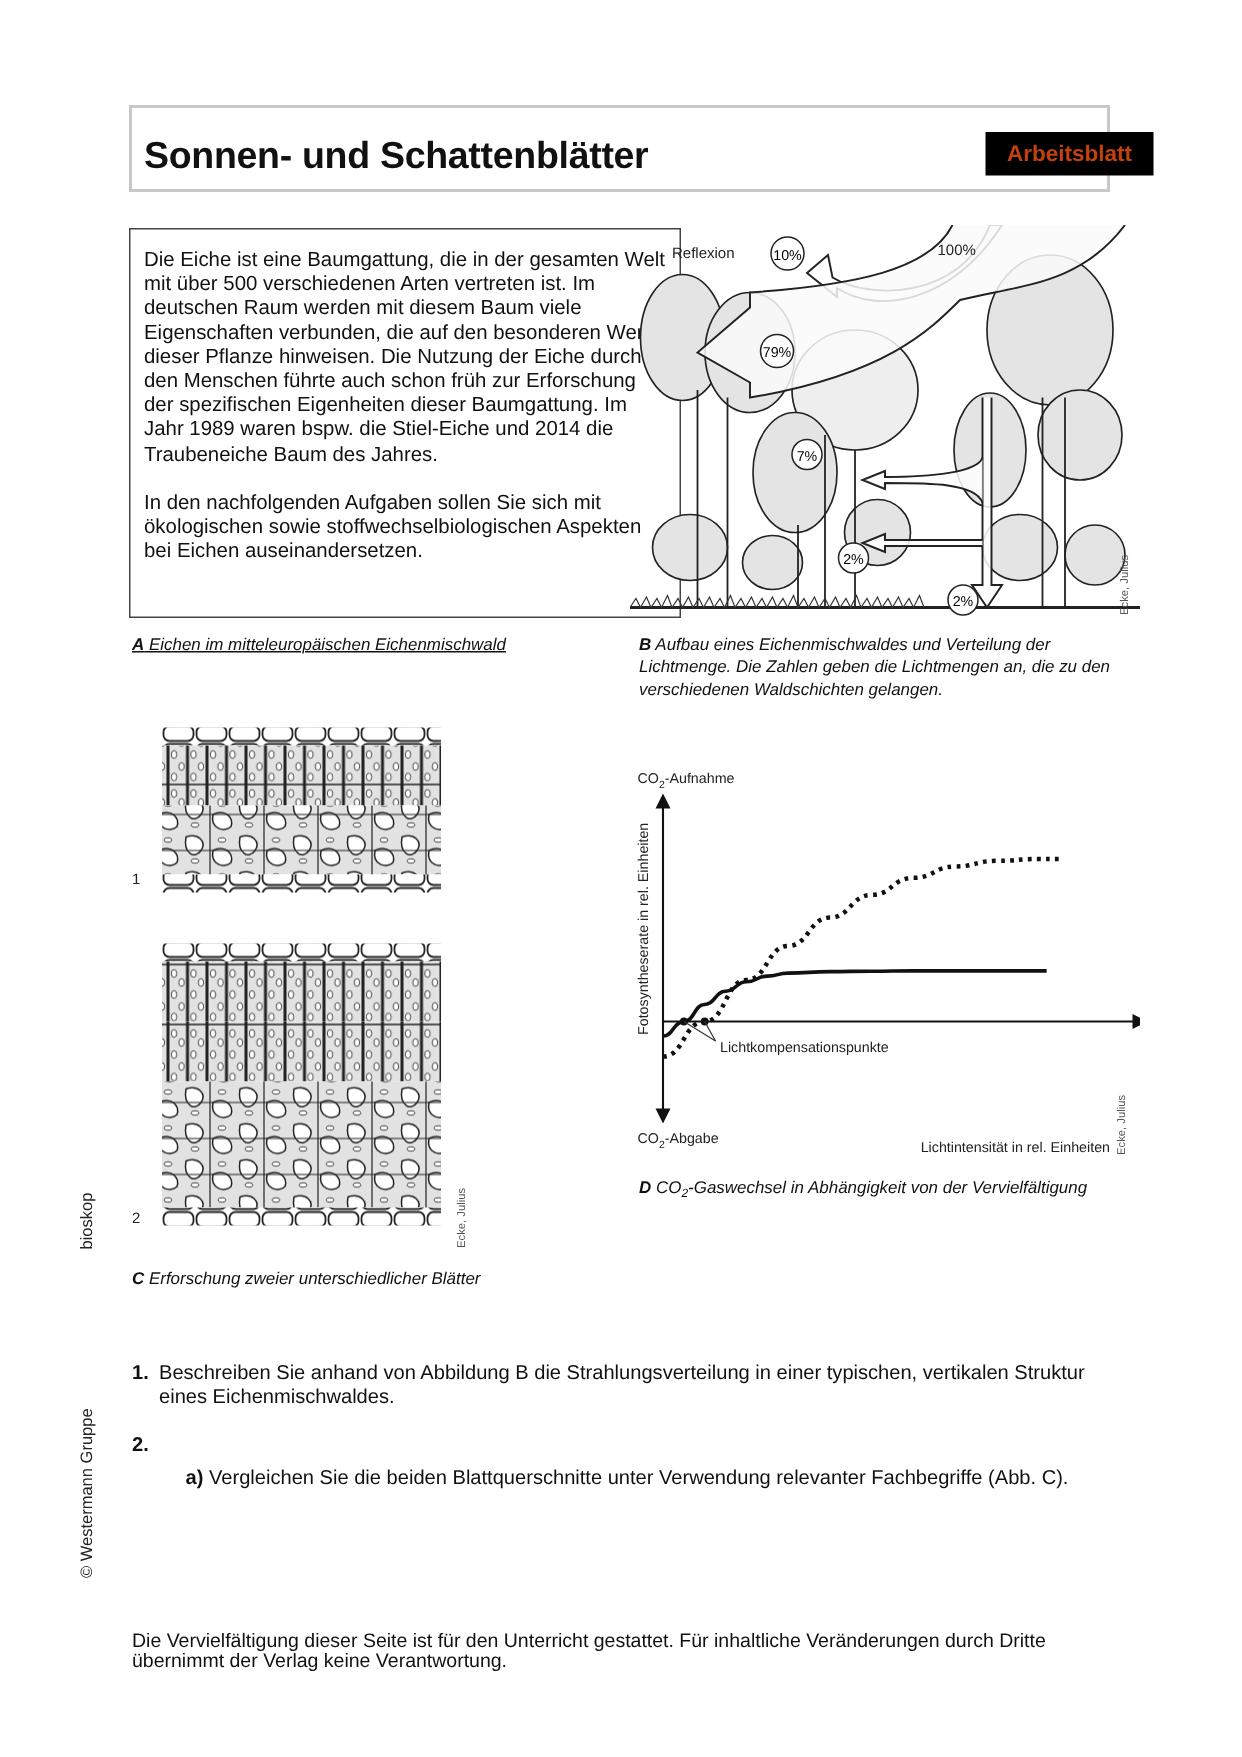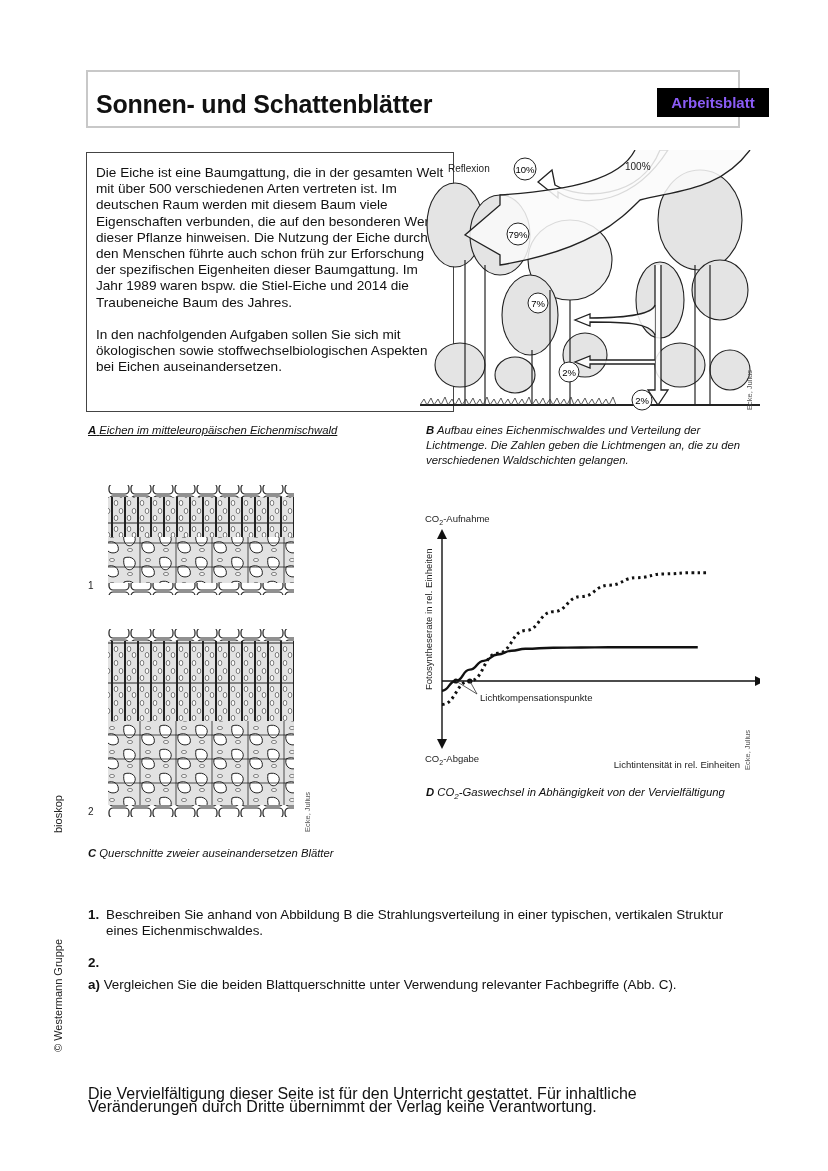--- a/index.html
+++ b/index.html
@@ -2,38 +2,38 @@
 <html><head>
 <meta charset="utf-8">
 <style>
   html, body { margin: 0; padding: 0; background: #ffffff; }
   body { width: 828px; height: 1171px; position: relative; overflow: hidden;
          font-family: "Liberation Sans", sans-serif; color: #111; }
   .abs { position: absolute; }
   #header-box { left: 86px; top: 70px; width: 654px; height: 58px;
                 border: 2px solid #c8c8c8; box-sizing: border-box; }
   #page-title { left: 96px; top: 90px; font-size: 25px; font-weight: bold; letter-spacing: -0.2px; }
-  #badge { left: 657px; top: 88px; width: 112px; height: 29px; background: #000; color: #8b5cf6;
+  #badge { left: 657px; top: 88px; width: 112px; height: 29px; background: #000; color: #c2410c;
            font-weight: bold; font-size: 15px; display: flex; align-items: center; justify-content: center; }
   #intro-box { left: 86px; top: 152px; width: 368px; height: 260px; border: 1.5px solid #444;
                box-sizing: border-box; padding: 12px 9px 0 9px; font-size: 13.6px; line-height: 16.2px; }
   #intro-box p { margin: 0 0 16px 0; }
   .caption { font-style: italic; font-size: 11.3px; line-height: 15px; color: #111; }
   .caption b { font-style: italic; }
   #cap-a { left: 88px; top: 423px; text-decoration: underline; }
   #cap-b { left: 426px; top: 423px; width: 320px; }
   #cap-c { left: 88px; top: 846px; }
   #cap-d { left: 426px; top: 785px; width: 320px; }
   .credit { font-size: 7.5px; color: #555; transform: rotate(-90deg); transform-origin: left top; white-space: nowrap; }
   .side { font-size: 11px; transform: rotate(-90deg); transform-origin: left top; white-space: nowrap; color: #222; }
   #tasks { left: 88px; top: 907px; width: 660px; font-size: 13.4px; line-height: 16px; }
   .task { display: flex; }
   .task .num { width: 18px; font-weight: bold; flex-shrink: 0; }
-  .sub { margin-left: 0; }
-  #footer { left: 88px; top: 1087px; width: 660px; font-size: 16px; line-height: 13px; }
+  .sub { margin-left: 0; text-align: center; }
+  #footer { left: 88px; top: 1087px; width: 660px; font-size: 13px; line-height: 13px; }
   svg text { font-family: "Liberation Sans", sans-serif; }
 </style>
 </head>
 <body>
 
 <div id="header-box" class="abs"></div>
 <div id="page-title" class="abs">Sonnen- und Schattenblätter</div>
 <div id="badge" class="abs">Arbeitsblatt</div>
 
 <div id="intro-box" class="abs">
@@ -139,21 +139,21 @@
     <rect x="22" y="158" width="186" height="40" fill="url(#palisade)"></rect>
     <rect x="22" y="198" width="186" height="40" fill="url(#palisade)"></rect>
     <rect x="22" y="238" width="186" height="84" fill="url(#spongy)"></rect>
     <rect x="22" y="322" width="186" height="12" fill="url(#epi)"></rect>
   </g>
   <text x="2" y="332" font-size="10" fill="#222">2</text>
 </svg>
 <div class="abs credit" style="left:303px; top:832px;">Ecke, Julius</div>
 <div id="cap-c" class="abs caption">
   <b>C</b>
-  <span>Querschnitte zweier auseinandersetzen Blätter</span>
+  <span>Erforschung zweier unterschiedlicher Blätter</span>
 </div>
 
 <svg id="chart" class="abs" style="left:420px; top:505px;" width="340" height="270" viewBox="0 0 340 270">
   <text x="5" y="17" font-size="9.5" fill="#222">
     <tspan>CO</tspan><tspan font-size="7" dy="3">2</tspan><tspan dy="-3">-Aufnahme</tspan>
   </text>
   <line x1="22" y1="32" x2="22" y2="236" stroke="#111" stroke-width="1.4"></line>
   <path d="M17,34 L22,24 L27,34 Z" fill="#111"></path>
   <path d="M17,234 L22,244 L27,234 Z" fill="#111"></path>
   <line id="x-axis" x1="22" y1="176" x2="340" y2="176" stroke="#111" stroke-width="1.4"></line>

